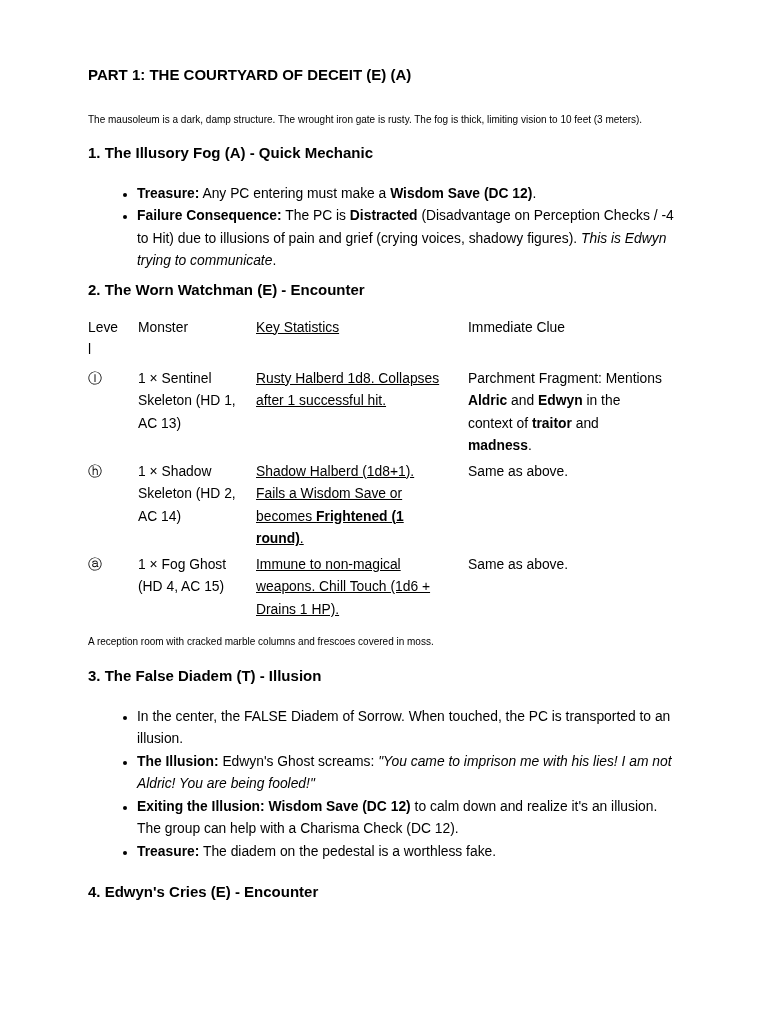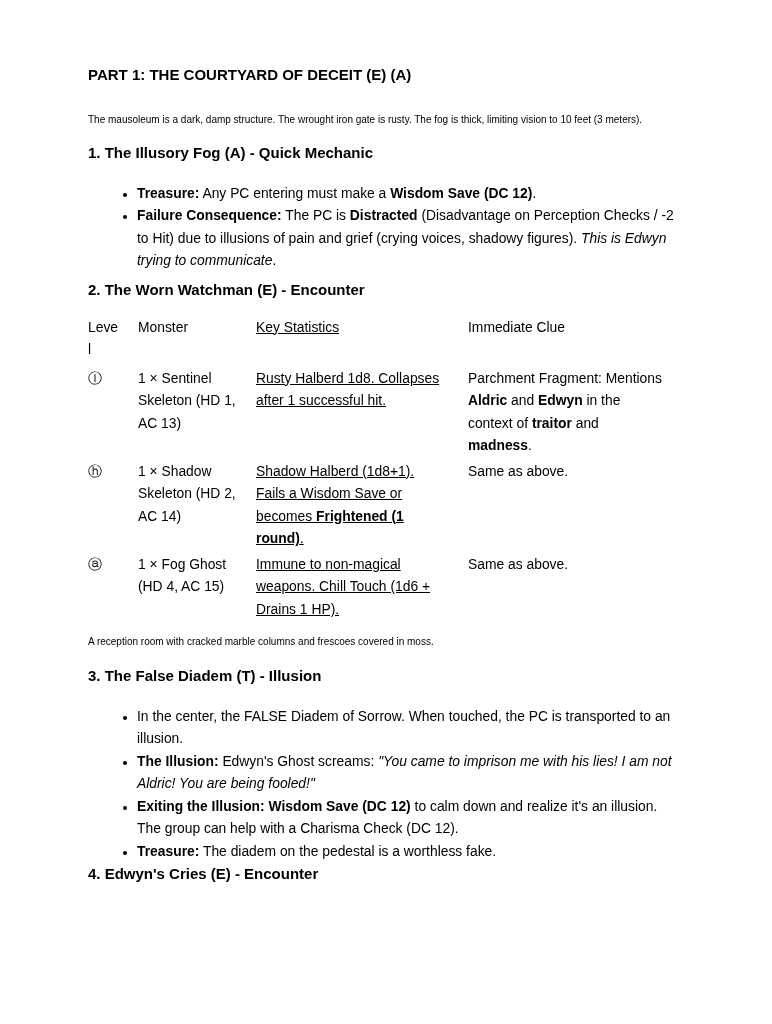--- a/index.html
+++ b/index.html
@@ -15,21 +15,21 @@
   h1.doc-h1 { font-size: 15px; line-height: 27px; font-weight: 700; }
   h2.doc-h2 { font-size: 15px;  line-height: 19px; font-weight: 700; }
 
   p.body-text { font-size: 10px; line-height: 22.5px; }
   .intro-1 { margin-top: 21px; }
   .h2-s1   { margin-top: 11px; }
   .h2-s2   { margin-top: 8px; }
   .h1-p2   { margin-top: 12px; }
   .intro-2 { margin-top: 8px; }
   .h2-s3   { margin-top: 12px; }
-  .h2-s4   { margin-top: 2px; }
+  .h2-s4   { margin-top: 20px; }
 
   ul.doc-list { margin-top: 20px; padding-left: 49px; list-style: disc outside; }
   ul.doc-list li { font-size: 13.85px; line-height: 22.5px; }
   ul.doc-list li::marker { font-size: 12px; }
 
   table.enc-table {
     border-collapse: collapse; table-layout: fixed;
     width: 596px; margin-top: 17px;
   }
   .enc-table th, .enc-table td {
@@ -55,21 +55,21 @@
 <div class="page">
 
   <h1 class="doc-h1">PART 1: THE COURTYARD OF DECEIT (E) (A)</h1>
 
   <p class="body-text intro-1">The mausoleum is a dark, damp structure. The wrought iron gate is rusty. The fog is thick, limiting vision to 10 feet (3 meters).</p>
 
   <h2 class="doc-h2 h2-s1">1. The Illusory Fog (A) - Quick Mechanic</h2>
 
   <ul class="doc-list">
     <li><span style="font-weight: 700;">Treasure:</span><span> Any PC entering must make a </span><span style="font-weight: 700;">Wisdom Save (DC 12)</span><span>.</span></li>
-    <li><span style="font-weight: 700;">Failure Consequence:</span><span> The PC is </span><span style="font-weight: 700;">Distracted</span><span> (Disadvantage on Perception Checks / -2 to Hit) due to illusions of pain and grief (crying voices, shadowy figures). </span><span style="font-style: italic;">This is Edwyn trying to communicate</span><span>.</span></li>
+    <li><span style="font-weight: 700;">Failure Consequence:</span><span> The PC is </span><span style="font-weight: 700;">Distracted</span><span> (Disadvantage on Perception Checks / -4 to Hit) due to illusions of pain and grief (crying voices, shadowy figures). </span><span style="font-style: italic;">This is Edwyn trying to communicate</span><span>.</span></li>
   </ul>
 
   <h2 class="doc-h2 h2-s2">2. The Worn Watchman (E) - Encounter</h2>
 
   <table class="enc-table">
     <colgroup>
       <col class="col-level">
         <col class="col-monster">
         <col class="col-stats">
         <col class="col-clue">

